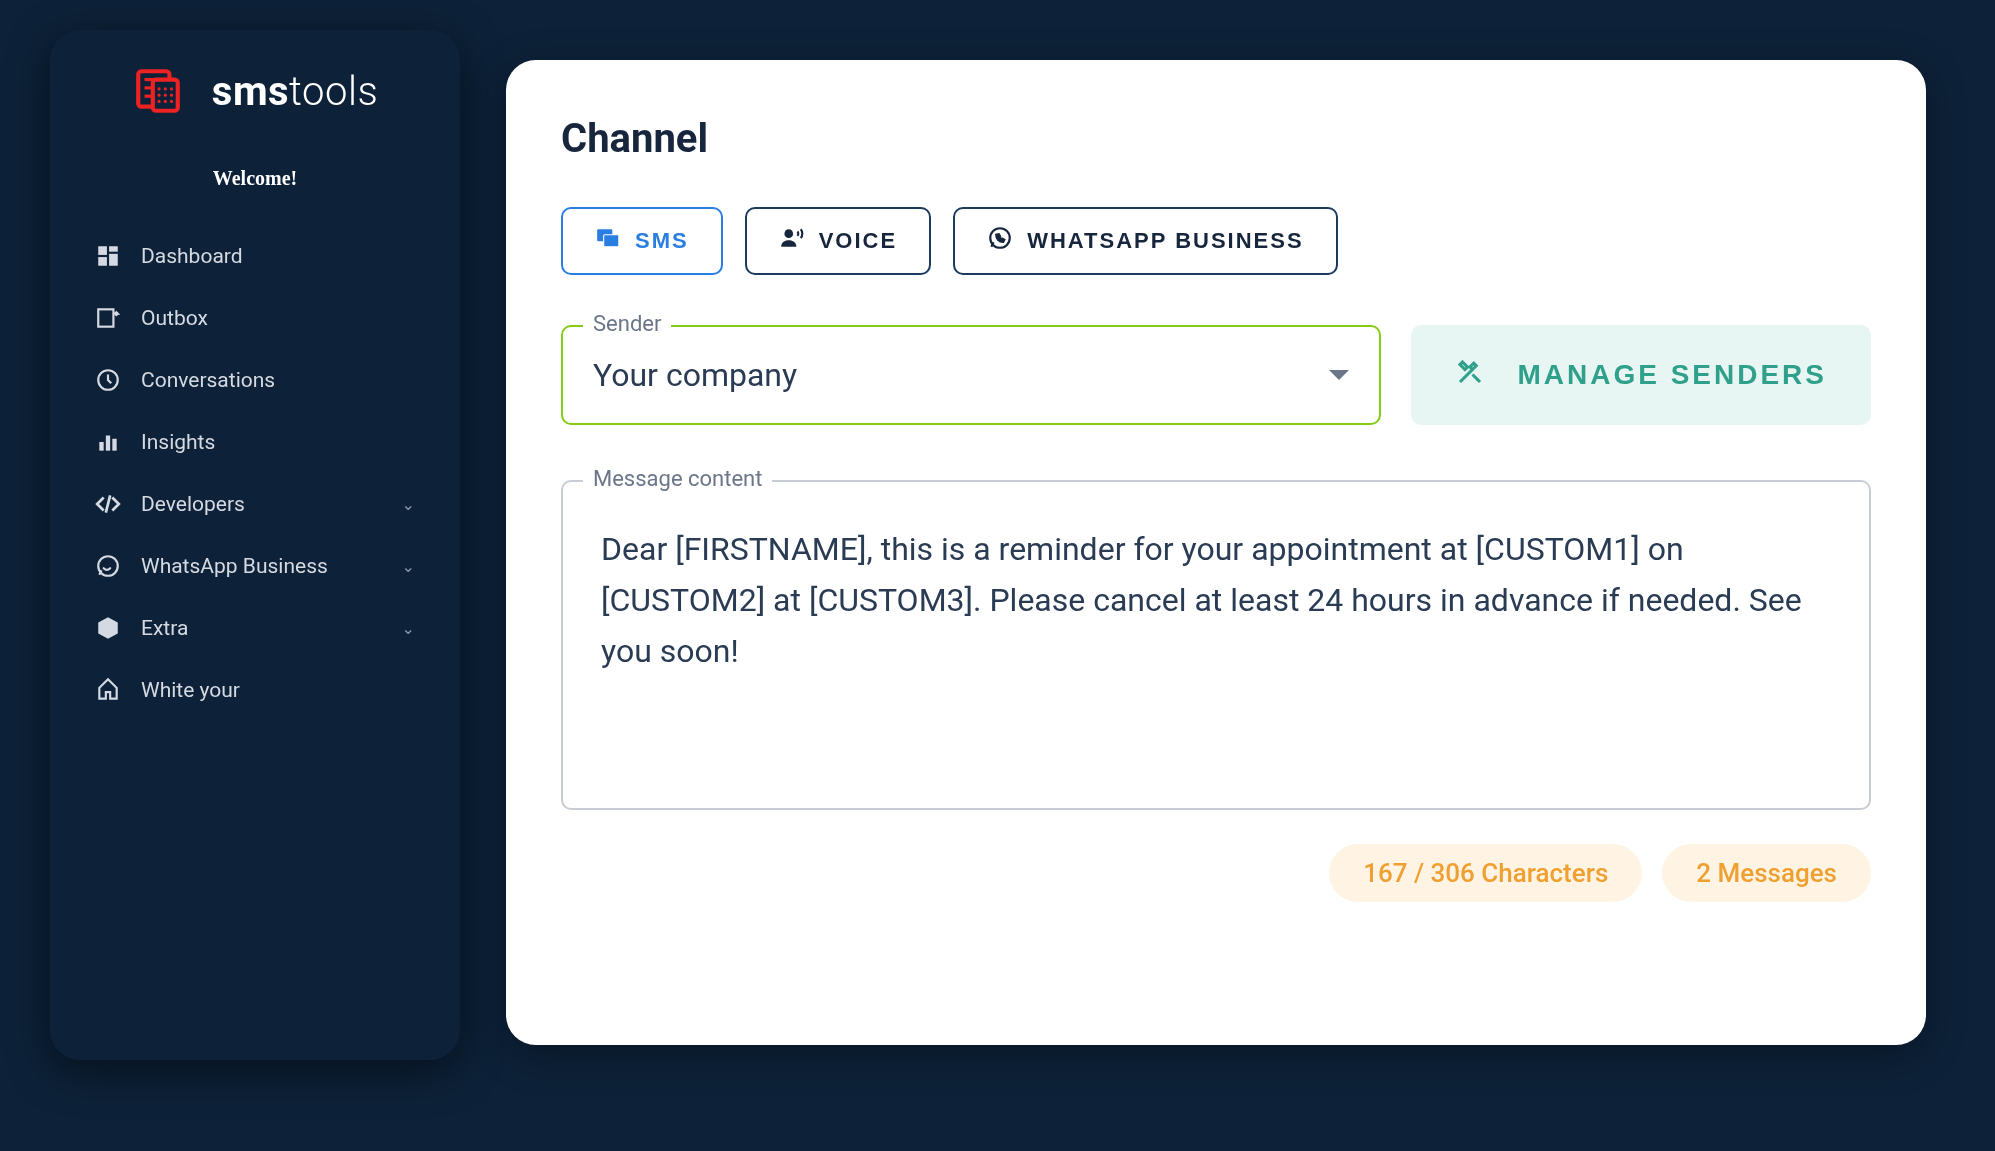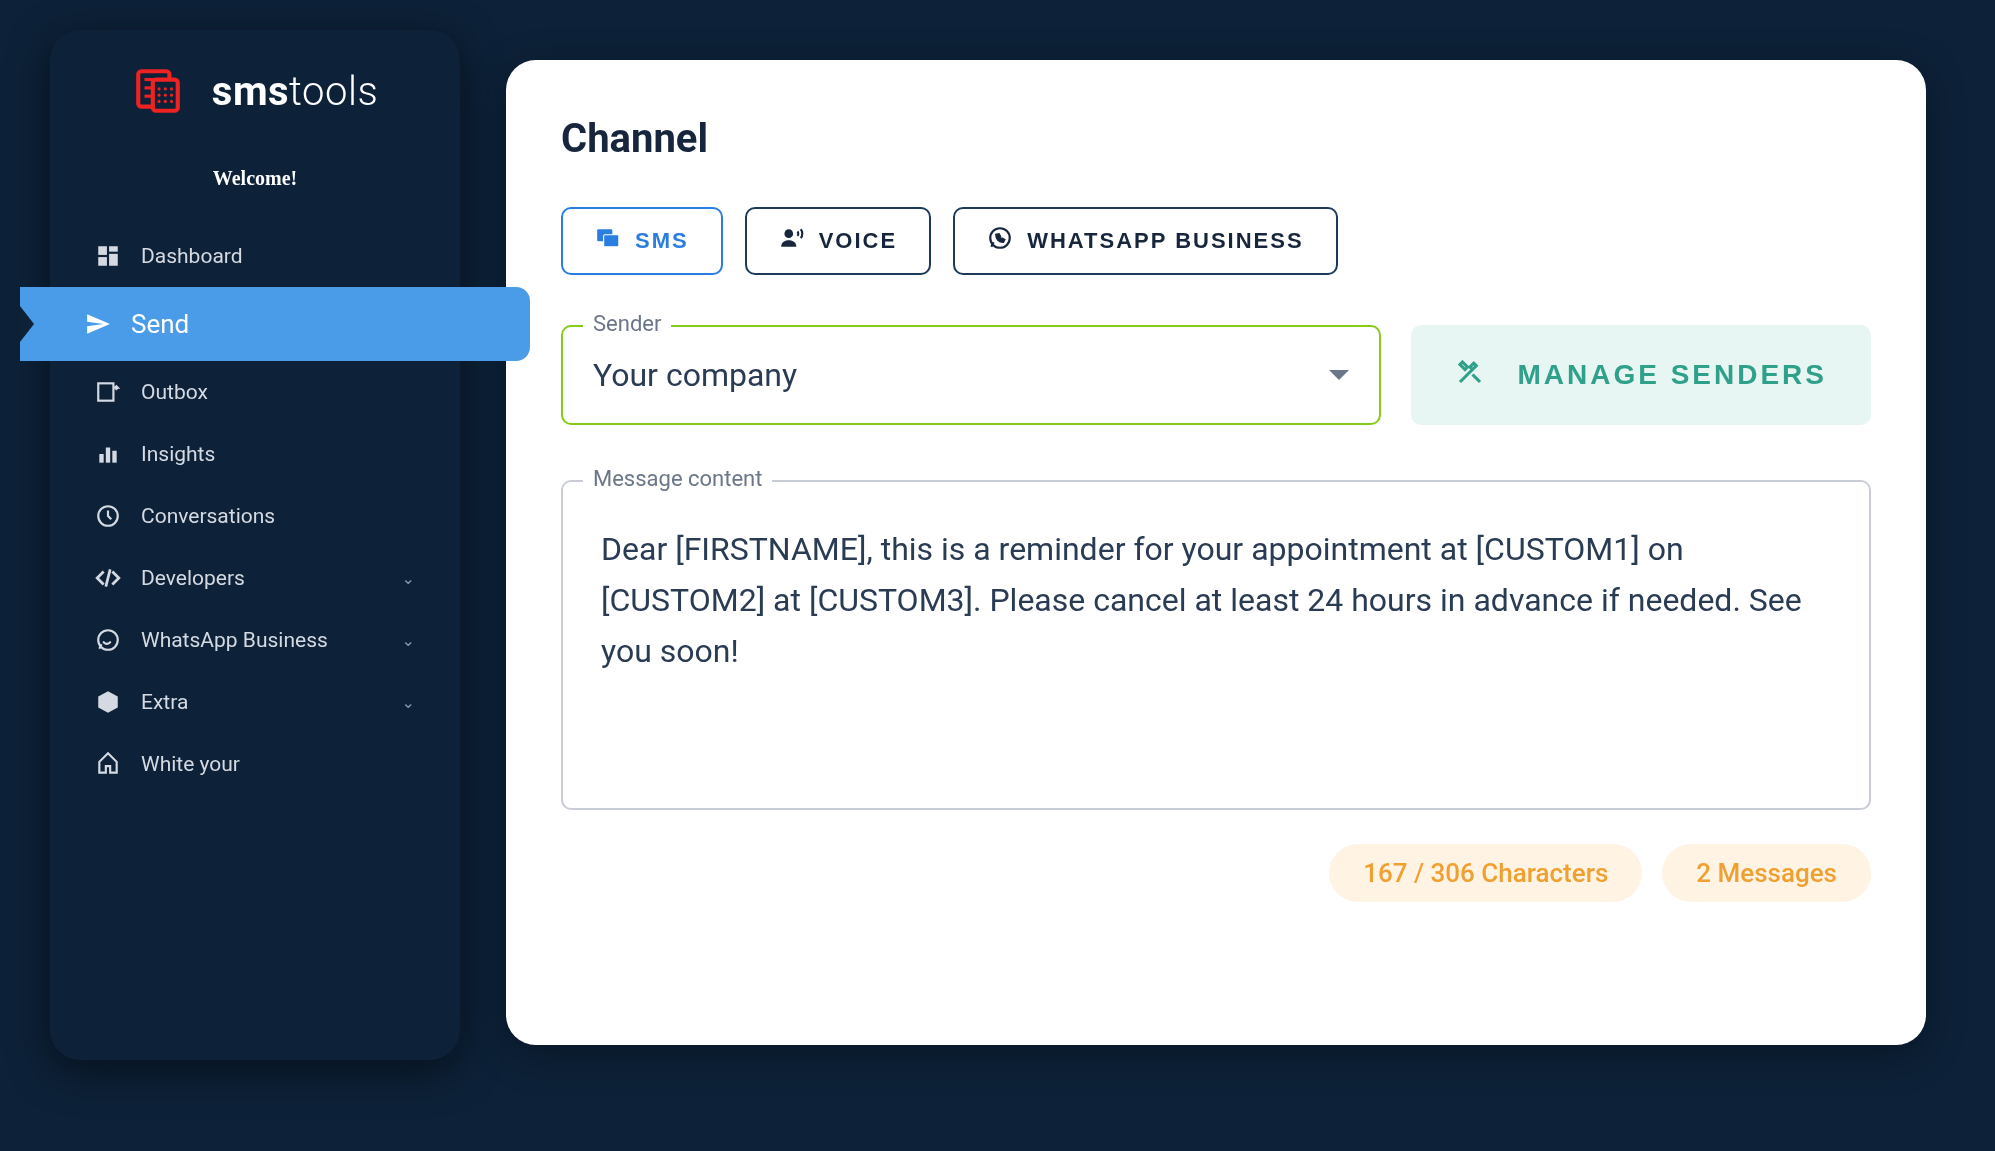--- a/index.html
+++ b/index.html
@@ -257,55 +257,47 @@
       <span class="nav-icon">
           <svg viewBox="0 0 24 24" fill="#d5dae2">
             <rect x="3" y="3" width="8" height="8"></rect>
             <rect x="13" y="3" width="8" height="5"></rect>
             <rect x="13" y="10" width="8" height="11"></rect>
             <rect x="3" y="13" width="8" height="8"></rect>
           </svg>
         </span>
       <span>Dashboard</span>
     </div>
-    <div class="nav-item active">
-      <span class="nav-icon">
-          <svg viewBox="0 0 24 24" fill="#fff">
-            <path d="M2 21l21-9L2 3v7l15 2-15 2z"></path>
-          </svg>
-        </span>
-      <span>Send</span>
-    </div>
     <div class="nav-item">
       <span class="nav-icon">
           <svg viewBox="0 0 24 24" fill="none" stroke="#d5dae2" stroke-width="2">
             <rect x="3" y="4" width="14" height="16"></rect>
             <path d="M17 8h4l-2-2m2 2l-2 2"></path>
           </svg>
         </span>
       <span>Outbox</span>
+    </div>
+    <div class="nav-item">
+      <span class="nav-icon">
+          <svg viewBox="0 0 24 24" fill="none" stroke="#d5dae2" stroke-width="2">
+            <circle cx="12" cy="12" r="9"></circle>
+            <path d="M12 7v5l3 3"></path>
+          </svg>
+        </span>
+      <span>Conversations</span>
     </div>
     <div class="nav-item">
       <span class="nav-icon">
           <svg viewBox="0 0 24 24" fill="#d5dae2">
             <rect x="4" y="12" width="4" height="8"></rect>
             <rect x="10" y="6" width="4" height="14"></rect>
             <rect x="16" y="9" width="4" height="11"></rect>
           </svg>
         </span>
       <span>Insights</span>
-    </div>
-    <div class="nav-item">
-      <span class="nav-icon">
-          <svg viewBox="0 0 24 24" fill="none" stroke="#d5dae2" stroke-width="2">
-            <circle cx="12" cy="12" r="9"></circle>
-            <path d="M12 7v5l3 3"></path>
-          </svg>
-        </span>
-      <span>Conversations</span>
     </div>
     <div class="nav-item">
       <span class="nav-icon">
           <svg viewBox="0 0 24 24" fill="none" stroke="#d5dae2" stroke-width="2.5">
             <path d="M8 6l-6 6 6 6M16 6l6 6-6 6M14 4l-4 16"></path>
           </svg>
         </span>
       <span>Developers</span>
       <span class="chevron">⌄</span>
     </div>

